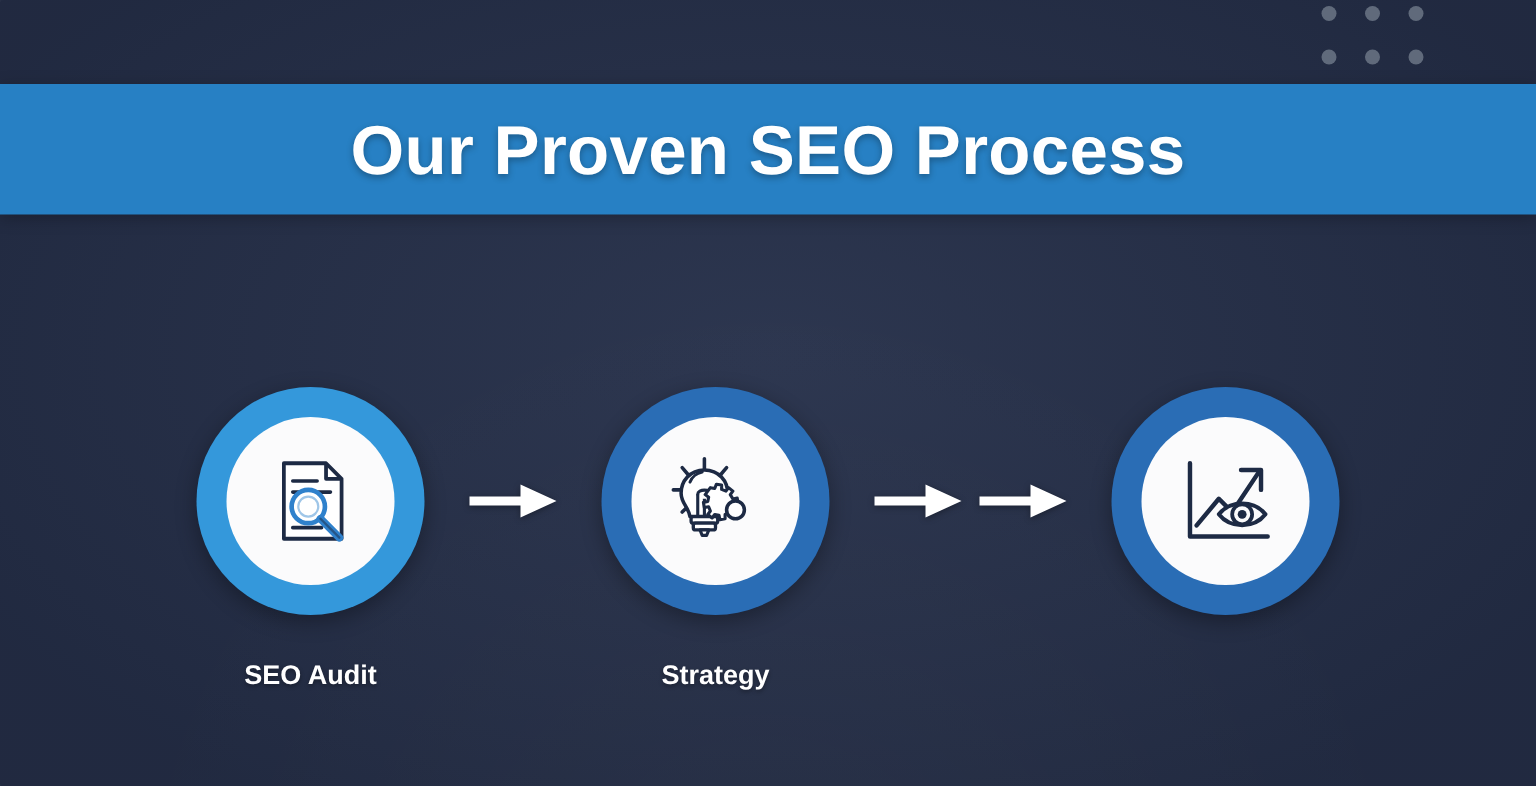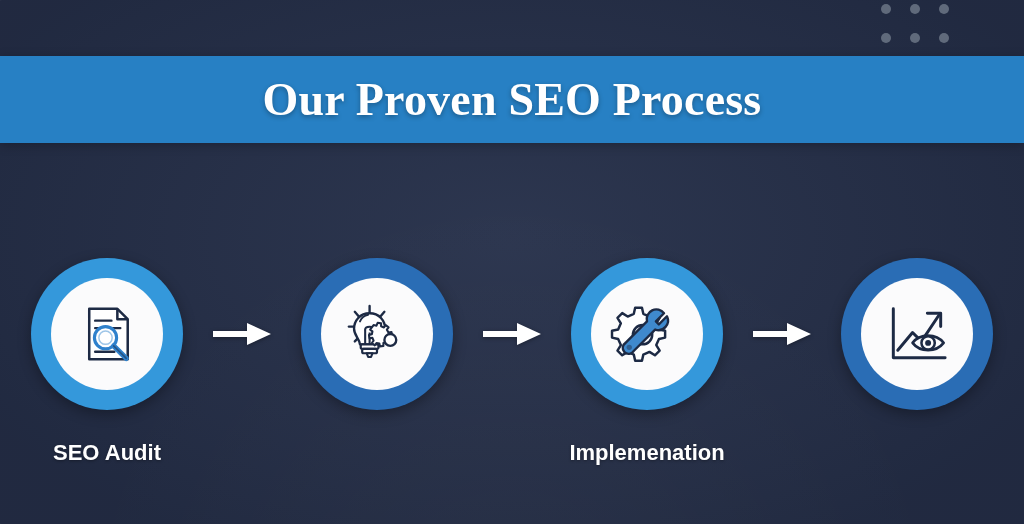--- a/index.html
+++ b/index.html
@@ -64,21 +64,20 @@
     position: absolute;
     left: 0;
     top: 56px;
     width: 1024px;
     height: 87px;
     background: #2780c4;
     display: flex;
     align-items: center;
     justify-content: center;
     box-shadow: 0 2px 10px rgba(0,0,0,0.25);
-    font-family: Liberation Serif, serif;
   }
   .banner-title {
     color: #ffffff;
     font-size: 46px;
     font-weight: bold;
     letter-spacing: 0.2px;
     text-shadow: 0 2px 5px rgba(0,0,0,0.30);
     white-space: nowrap;
     font-stretch: condensed;
   }
@@ -118,21 +117,21 @@
     justify-content: center;
   }
   .circle-inner svg {
     width: 74px;
     height: 74px;
     display: block;
   }
   .step-label {
     margin-top: 30px;
     color: #ffffff;
-    font-size: 22px;
+    font-size: 18px;
     font-weight: bold;
     text-shadow: 0 1px 3px rgba(0,0,0,0.35);
     white-space: nowrap;
     text-align: center;
   }
 
   
   .arrow {
     width: 70px;
     height: 152px;
@@ -218,43 +217,29 @@
               <line x1="40" y1="48" x2="40" y2="64" stroke="#1d2a44" stroke-width="2.8"></line>
               <rect x="28" y="64" width="24" height="6" rx="2" fill="#ffffff" stroke="#1d2a44" stroke-width="3"></rect>
               <rect x="30" y="70" width="20" height="6" rx="2" fill="#ffffff" stroke="#1d2a44" stroke-width="3"></rect>
               <path d="M36 76 h8 l-2 5 h-4 Z" fill="#ffffff" stroke="#1d2a44" stroke-width="2.8" stroke-linejoin="round"></path>
               <path d="M71 41 l5 1 2 -5 6 1 0 5 5 2 3 -4 5 4 -3 4 3 5 5 -1 1 6 -5 1 -1 5 4 3 -4 5 -4 -3 -5 2 0 5 -6 1 -1 -5 -5 -1 -3 4 -5 -4 3 -4 -2 -5 -5 1 -1 -6 5 -1 1 -5 -4 -3 Z" transform="translate(-10,6) scale(0.78)" fill="#ffffff" stroke="#1d2a44" stroke-width="3.6" stroke-linejoin="round"></path>
               <circle cx="68" cy="58" r="8" fill="#ffffff" stroke="#1d2a44" stroke-width="3.2"></circle>
             </svg>
           </span>
         </div>
       </div>
+      <div class="step-label">Strategy</div>
     </div>
 
     <div class="arrow">
       <svg viewBox="0 0 62 30">
         <path d="M2 12 H36 V4 L60 15 L36 26 V18 H2 Z" fill="#ffffff"></path>
       </svg>
     </div>
 
-    <div class="step">
-      <div class="circle" style="background:#3498db;">
-        <div class="circle-inner" style="background: rgb(251, 251, 252);">
-          <span>
-            <svg viewBox="0 0 100 100">
-              <path d="M50 20 h10 l2 9 9 4 8 -5 7 7 -5 8 4 9 9 2 v10 l-9 2 -4 9 5 8 -7 7 -8 -5 -9 4 -2 9 h-10 l-2 -9 -9 -4 -8 5 -7 -7 5 -8 -4 -9 -9 -2 v-10 l9 -2 4 -9 -5 -8 7 -7 8 5 9 -4 Z" transform="translate(-12,-4) scale(0.92)" fill="#ffffff" stroke="#1d2a44" stroke-width="3.6" stroke-linejoin="round"></path>
-              <circle cx="44" cy="51" r="13" fill="#fbfbfc" stroke="#1d2a44" stroke-width="3.4"></circle>
-              <path d="M73 22 l-11 11 4 4 11 -11 a13 13 0 0 1 -16 18 L32 73 a8 8 0 1 1 -11 -11 L50 33 a13 13 0 0 1 23 -11 Z" fill="#3f89cd" stroke="#1d2a44" stroke-width="3.2" stroke-linejoin="round"></path>
-              <circle cx="26" cy="68" r="3.6" fill="#1d2a44" opacity="0.45"></circle>
-            </svg>
-          </span>
-        </div>
-      </div>
-      <div class="step-label">Implemenation</div>
-    </div>
 
     <div class="arrow">
       <svg viewBox="0 0 62 30">
         <path d="M2 12 H36 V4 L60 15 L36 26 V18 H2 Z" fill="#ffffff"></path>
       </svg>
     </div>
 
     <div class="step">
       <div class="circle" style="background:#2a6db5;">
         <div class="circle-inner" style="background: rgb(251, 251, 252);">

